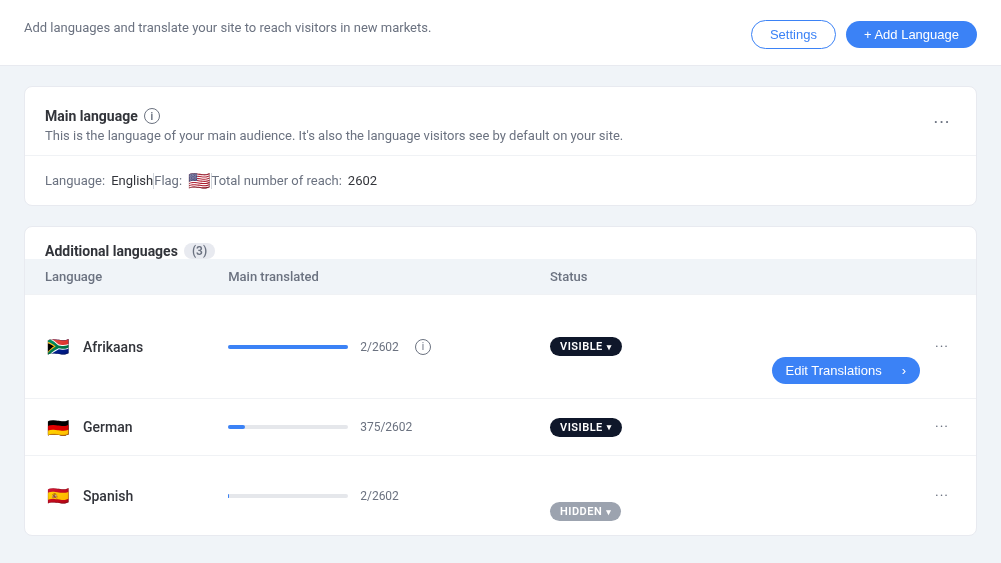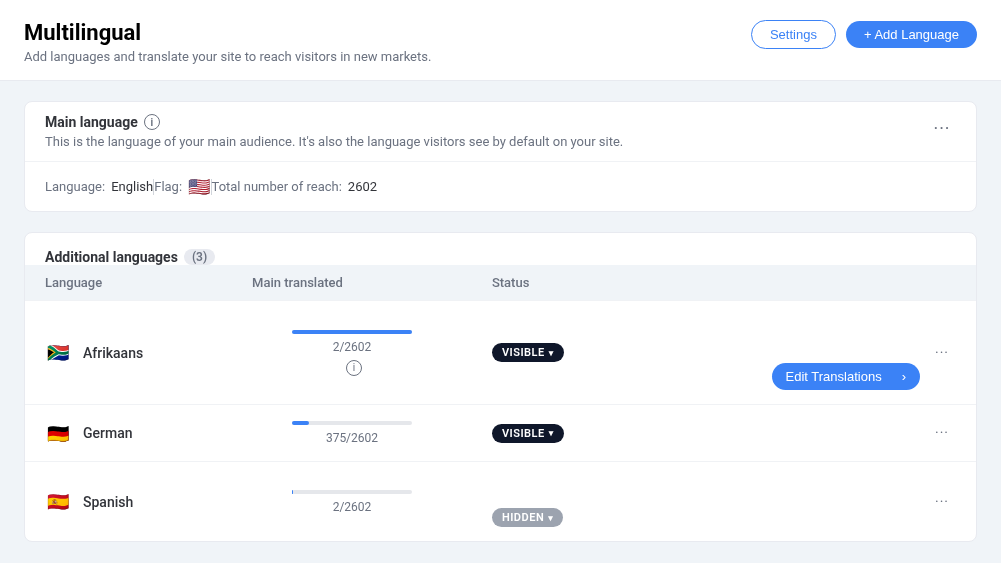--- a/index.html
+++ b/index.html
@@ -67,21 +67,21 @@
     }
 
     
     .card {
       background: #fff;
       border-radius: 8px;
       margin-bottom: 20px;
       border: 1px solid #e8eaf0;
     }
     .card-header {
-      padding: 12px 20px 12px;
+      padding: 21px 20px 12px;
       display: flex;
       justify-content: space-between;
       align-items: flex-start;
       border-bottom: 1px solid #f0f2f5;
     }
     .card-title {
       font-weight: 700;
       font-size: 14px;
       display: flex;
       align-items: center;
@@ -182,22 +182,21 @@
       display: flex;
       align-items: center;
       gap: 10px;
       font-weight: 500;
     }
 
     
     .progress-wrap {
       display: flex;
       align-items: center;
-      gap: 6px;
-      flex-direction: column;
+      gap: 12px;
     }
     .progress-bar-bg {
       width: 120px;
       height: 4px;
       background: #e5e7eb;
       border-radius: 2px;
       overflow: visible;
       position: relative;
     }
     .progress-bar-fill {
@@ -285,21 +284,20 @@
       border: 1px solid #e8eaf0;
       overflow: visible;
       position: relative;
     }
   </style>
 </head>
 <body>
 
 <div class="header">
   <div class="header-left">
-    <h1>Multilingual</h1>
     <p>Add languages and translate your site to reach visitors in new markets.</p>
   </div>
   <div class="header-actions">
     <button class="btn-settings">Settings</button>
     <button class="btn-add-language">+ Add Language</button>
   </div>
 </div>
 
 <div class="content">
 

